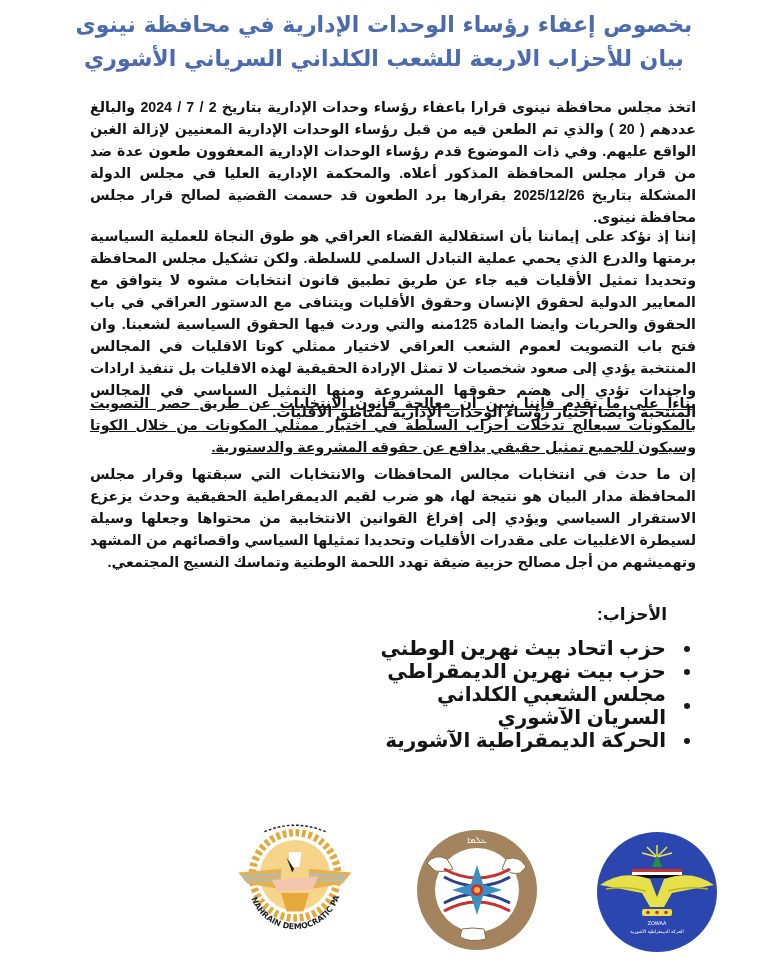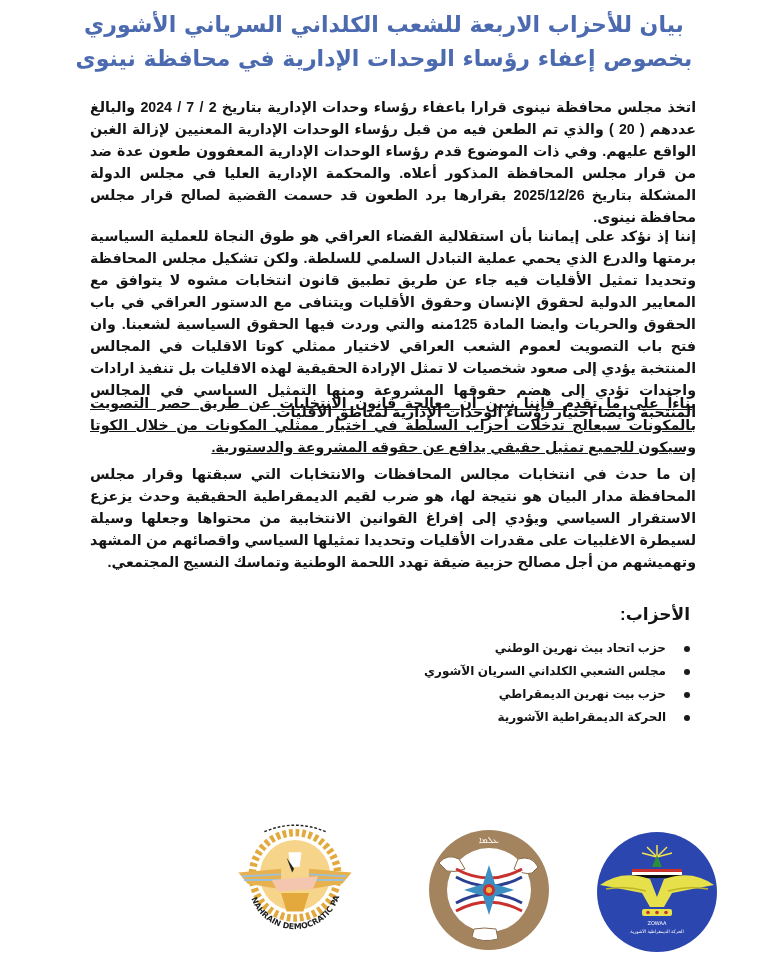--- a/index.html
+++ b/index.html
@@ -10,39 +10,39 @@
   .title-line { color: #4c6ab0; font-weight: bold; font-size: 22px; line-height: 34px; white-space: nowrap; }
 
   .body-text { position: absolute; left: 82px; width: 614px; direction: rtl; text-align: justify; font-family: "Liberation Sans", "DejaVu Sans", sans-serif; font-weight: bold; font-size: 14.2px; line-height: 22px; color: #141414; }
   .body-text p { text-align-last: right; margin-left: 8px; }
   #p1 { top: 96px; }
   #p2 { top: 225px; }
   #p3 { top: 392px; text-decoration: underline; }
   #p4 { top: 463px; }
 
   .parties { position: absolute; top: 604px; right: 78px; width: 320px; direction: rtl; font-family: "Liberation Sans", "DejaVu Sans", sans-serif; font-weight: bold; color: #141414; }
-  .parties-heading { font-size: 17px; margin-bottom: 12px; margin-right: 0; }
+  .parties-heading { font-size: 17px; margin-bottom: 12px; margin-right: 23px; }
   .parties ul { list-style: none; }
-  .parties li { font-size: 12px; line-height: 23px; display: flex; align-items: center; }
+  .parties li { font-size: 20px; line-height: 23px; display: flex; align-items: center; }
   .bullet { display: inline-block; width: 6px; height: 6px; border-radius: 50%; background: #1a1a1a; margin-left: 18px; flex: 0 0 6px; }
 
   .logos { position: absolute; top: 815px; left: 0; width: 768px; height: 140px; }
   .logo { position: absolute; width: 130px; height: 130px; }
   #logo-1 { left: 62px; top: 10px; }
   #logo-2 { left: 230px; top: 0px; }
-  #logo-3 { left: 424px; top: 10px; }
+  #logo-3 { left: 412px; top: 10px; }
   #logo-4 { left: 592px; top: 12px; }
   .logo svg { width: 100%; height: 100%; display: block; }
 </style>
 </head>
 <body>
 
 <div class="title-block">
+  <div class="title-line">بخصوص إعفاء رؤساء الوحدات الإدارية في محافظة نينوى</div>
   <div class="title-line">بيان للأحزاب الاربعة للشعب الكلداني السرياني الأشوري</div>
-  <div class="title-line">بخصوص إعفاء رؤساء الوحدات الإدارية في محافظة نينوى</div>
 </div>
 
 <div class="body-text" id="p1">
   <p>اتخذ مجلس محافظة نينوى قرارا باعفاء رؤساء وحدات الإدارية بتاريخ 2 / 7 / 2024 والبالغ عددهم ( 20 ) والذي  تم الطعن فيه من قبل رؤساء الوحدات الإدارية المعنيين لإزالة الغبن الواقع عليهم. وفي ذات الموضوع قدم رؤساء الوحدات الإدارية المعفوون طعون عدة ضد من قرار مجلس المحافظة المذكور أعلاه. والمحكمة الإدارية العليا في مجلس الدولة المشكلة بتاريخ 2025/12/26 بقرارها برد الطعون قد حسمت القضية لصالح قرار مجلس محافظة نينوى.</p>
 </div>
 <div class="body-text" id="p2">
   <p>إننا إذ نؤكد على إيماننا بأن استقلالية القضاء العراقي هو طوق النجاة للعملية السياسية برمتها والدرع الذي يحمي عملية التبادل السلمي للسلطة. ولكن تشكيل مجلس المحافظة وتحديدا تمثيل الأقليات فيه جاء عن طريق تطبيق قانون انتخابات مشوه لا يتوافق مع المعايير الدولية لحقوق الإنسان وحقوق الأقليات ويتنافى مع الدستور العراقي في باب الحقوق والحريات وايضا المادة 125منه والتي وردت فيها الحقوق السياسية لشعبنا. وان فتح باب التصويت لعموم الشعب العراقي لاختيار ممثلي كوتا الاقليات في المجالس المنتخبة يؤدي إلى صعود شخصيات لا تمثل الإرادة الحقيقية لهذه الاقليات بل تنفيذ ارادات واجندات تؤدي إلى هضم حقوقها المشروعة ومنها التمثيل السياسي في المجالس المنتخبة وايضا اختيار رؤساء الوحدات الإدارية لمناطق الاقليات.</p>
 </div>
 <div class="body-text" id="p3">
   <p>بناءاً على ما تقدم فإننا نبين أن معالجة قانون الانتخابات عن طريق حصر التصويت بالمكونات سيعالج تدخلات أحزاب السلطة في اختيار ممثلي المكونات من خلال الكوتا وسيكون للجميع تمثيل حقيقي يدافع عن حقوقه المشروعة والدستورية.</p>
@@ -53,25 +53,25 @@
 
 <div class="parties">
   <div class="parties-heading">الأحزاب:</div>
   <ul>
     <li>
         <span class="bullet"></span>
         <span>حزب اتحاد بيث نهرين الوطني</span>
       </li>
     <li>
         <span class="bullet"></span>
-        <span>مجلس الشعبي الكلداني السريان الآشوري</span>
+        <span>حزب بيت نهرين الديمقراطي</span>
       </li>
     <li>
         <span class="bullet"></span>
-        <span>حزب بيت نهرين الديمقراطي</span>
+        <span>مجلس الشعبي الكلداني السريان الآشوري</span>
       </li>
     <li>
         <span class="bullet"></span>
         <span>الحركة الديمقراطية الآشورية</span>
       </li>
   </ul>
 </div>
 
 <div class="logos">
 

